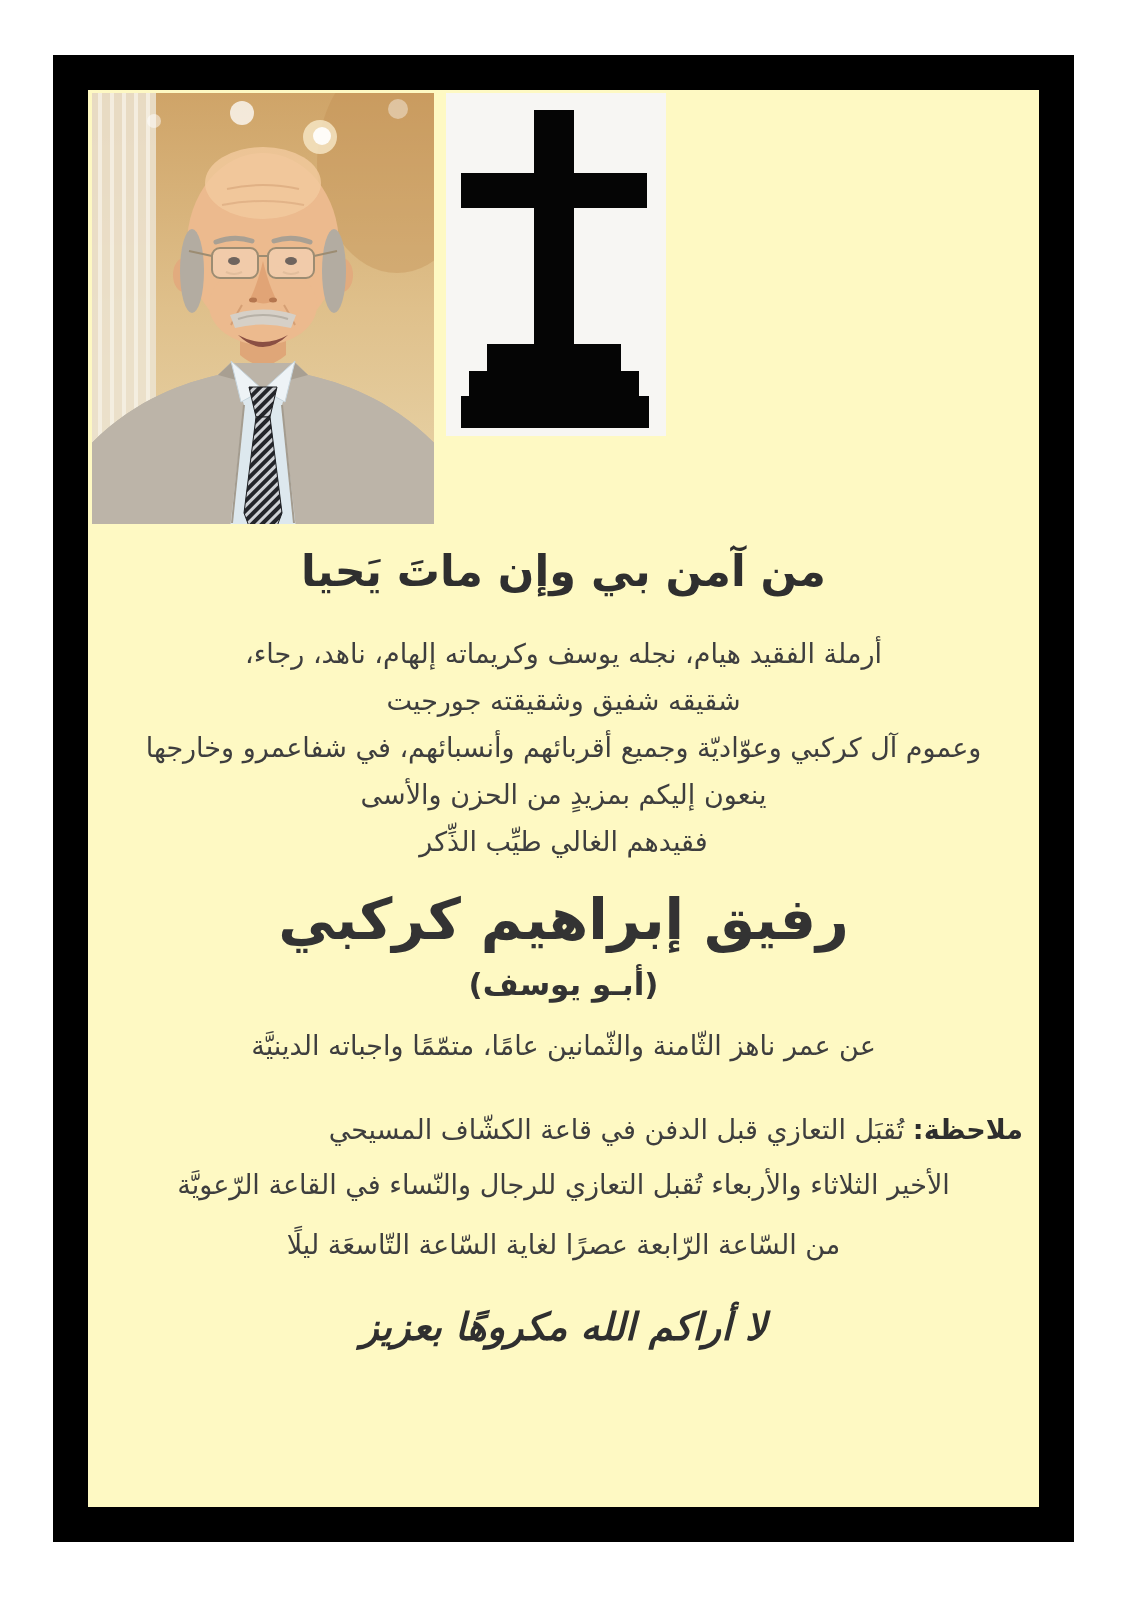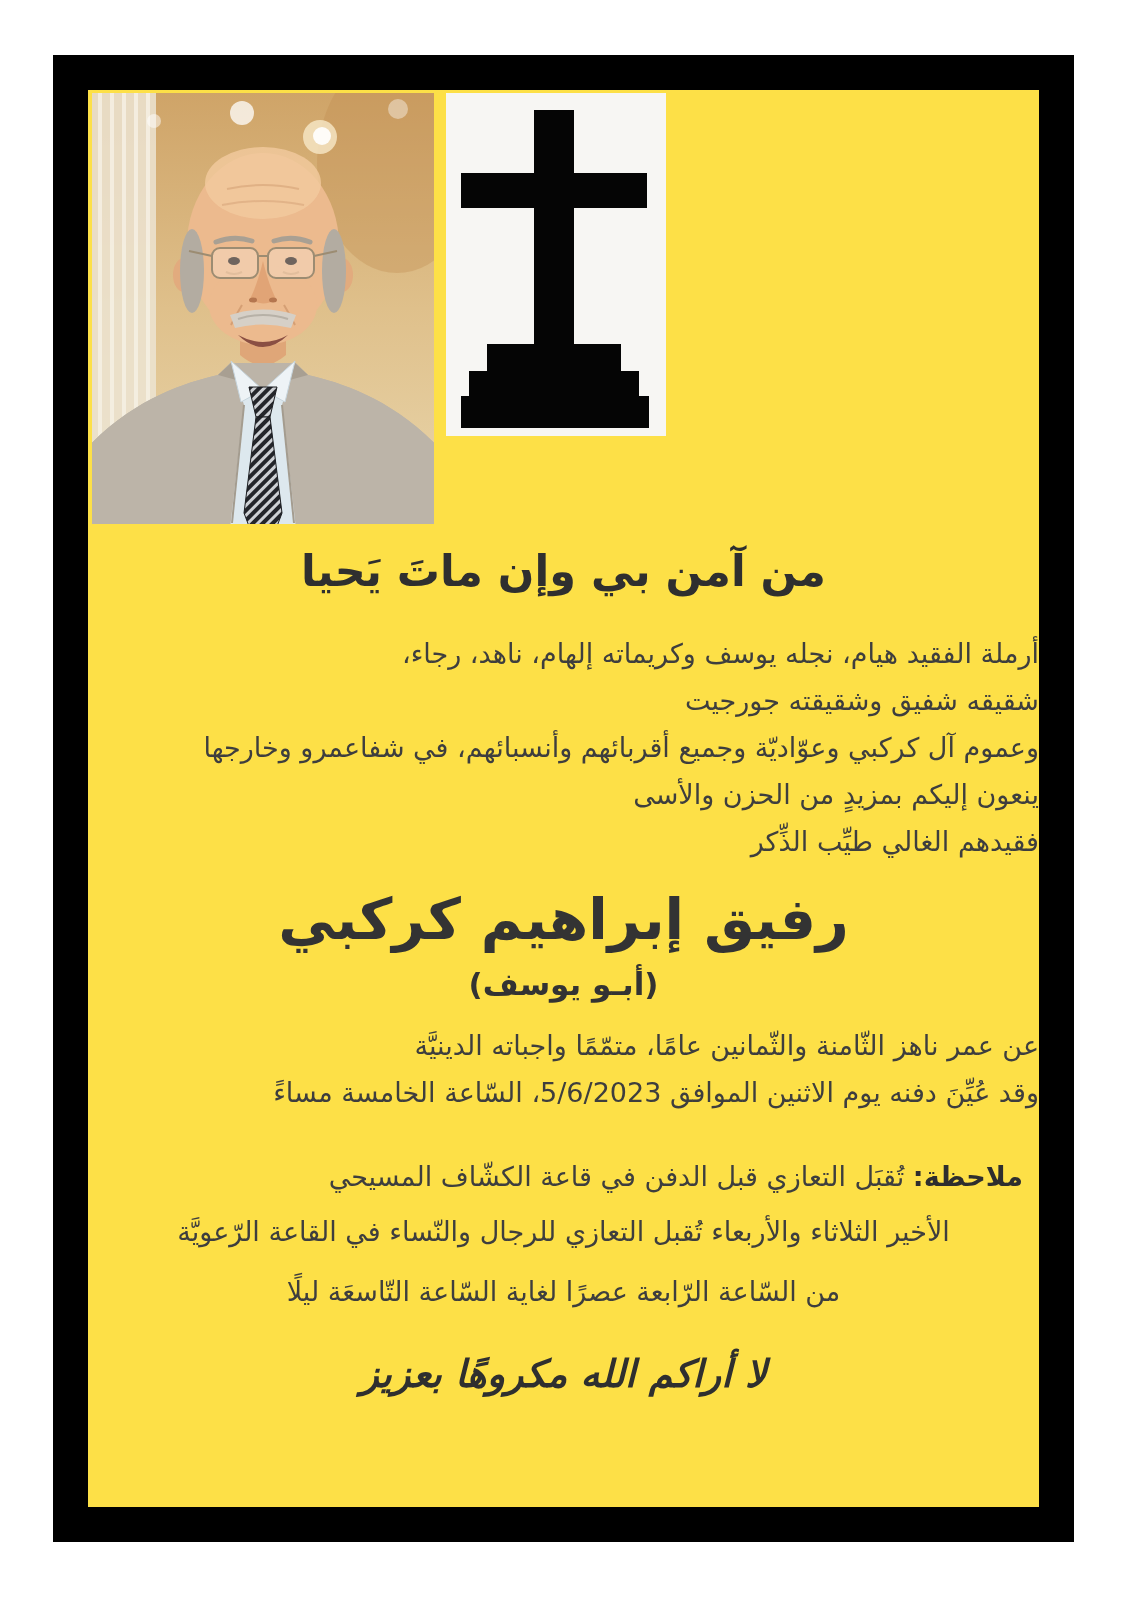--- a/index.html
+++ b/index.html
@@ -3,36 +3,36 @@
 <meta charset="utf-8">
 <style>
   html,body{margin:0;padding:0;}
   body{
     width:1131px;height:1600px;background:#ffffff;position:relative;
     font-family:"DejaVu Sans", sans-serif;
   }
   .page{position:absolute;inset:0;background:#ffffff;}
   .frame{
     position:absolute;left:53px;top:55px;width:1021px;height:1487px;
-    border:35px solid #000;box-sizing:border-box;background:#fde047;
+    border:35px solid #000;box-sizing:border-box;background:#fef9c3;
   }
   .inner{position:absolute;inset:0;}
   .portrait{
     position:absolute;left:4px;top:3px;width:342px;height:431px;overflow:hidden;
   }
   .cross-box{
     position:absolute;left:358px;top:3px;width:220px;height:343px;background:#f7f6f3;
   }
   .content{
     position:absolute;left:0;right:0;top:0;text-align:center;direction:rtl;
     color:#3b3b3b;
   }
   .verse-title{margin:456px 0 0;font-size:43px;font-weight:700;color:#2f2f2f;letter-spacing:0;}
   .para{margin:34px 0 0;font-size:27px;line-height:47px;color:#3e3e3e;}
-  .para div{white-space:nowrap;text-align:right;}
+  .para div{white-space:nowrap;}
   .deceased-name{margin:16px 0 0;font-size:57px;font-weight:700;color:#333;line-height:76px;}
   .kunya{margin:4px 0 0;font-size:31px;font-weight:700;color:#333;line-height:46px;}
   .para2{margin:15px 0 0;}
   .note{margin:36px 0 0;font-size:27px;color:#3e3e3e;}
   .note-first{text-align:right;padding-left:0;padding-right:16px;line-height:50px;white-space:nowrap;}
   .note-label{font-weight:700;color:#2e2e2e;}
   .note-line{line-height:60px;white-space:nowrap;}
   .closing{margin:22px 0 0;font-size:38px;font-weight:700;color:#2f2f2f;line-height:60px;font-style:italic;}
 </style>
 </head>
@@ -155,21 +155,20 @@
           <div>وعموم آل كركبي وعوّاديّة وجميع أقربائهم وأنسبائهم، في شفاعمرو وخارجها</div>
           <div>ينعون إليكم بمزيدٍ من الحزن والأسى</div>
           <div>فقيدهم الغالي طيِّب الذِّكر</div>
         </div>
 
         <div class="deceased-name">رفيق إبراهيم كركبي</div>
         <div class="kunya">(أبـو يوسف)</div>
 
         <div class="para para2">
           <div>عن عمر ناهز الثّامنة والثّمانين عامًا، متمّمًا واجباته الدينيَّة</div>
-          <div>وقد عُيِّنَ دفنه يوم الاثنين الموافق 5/6/2023، السّاعة الخامسة مساءً</div>
         </div>
 
         <div class="note">
           <div class="note-first"><span class="note-label">ملاحظة:</span><span> تُقبَل التعازي قبل الدفن في قاعة الكشّاف المسيحي</span></div>
           <div class="note-line">الأخير الثلاثاء والأربعاء تُقبل التعازي للرجال والنّساء في القاعة الرّعويَّة</div>
           <div class="note-line">من السّاعة الرّابعة عصرًا لغاية السّاعة التّاسعَة ليلًا</div>
         </div>
 
         <div class="closing">لا أراكم الله مكروهًا بعزيز</div>
       </div>

